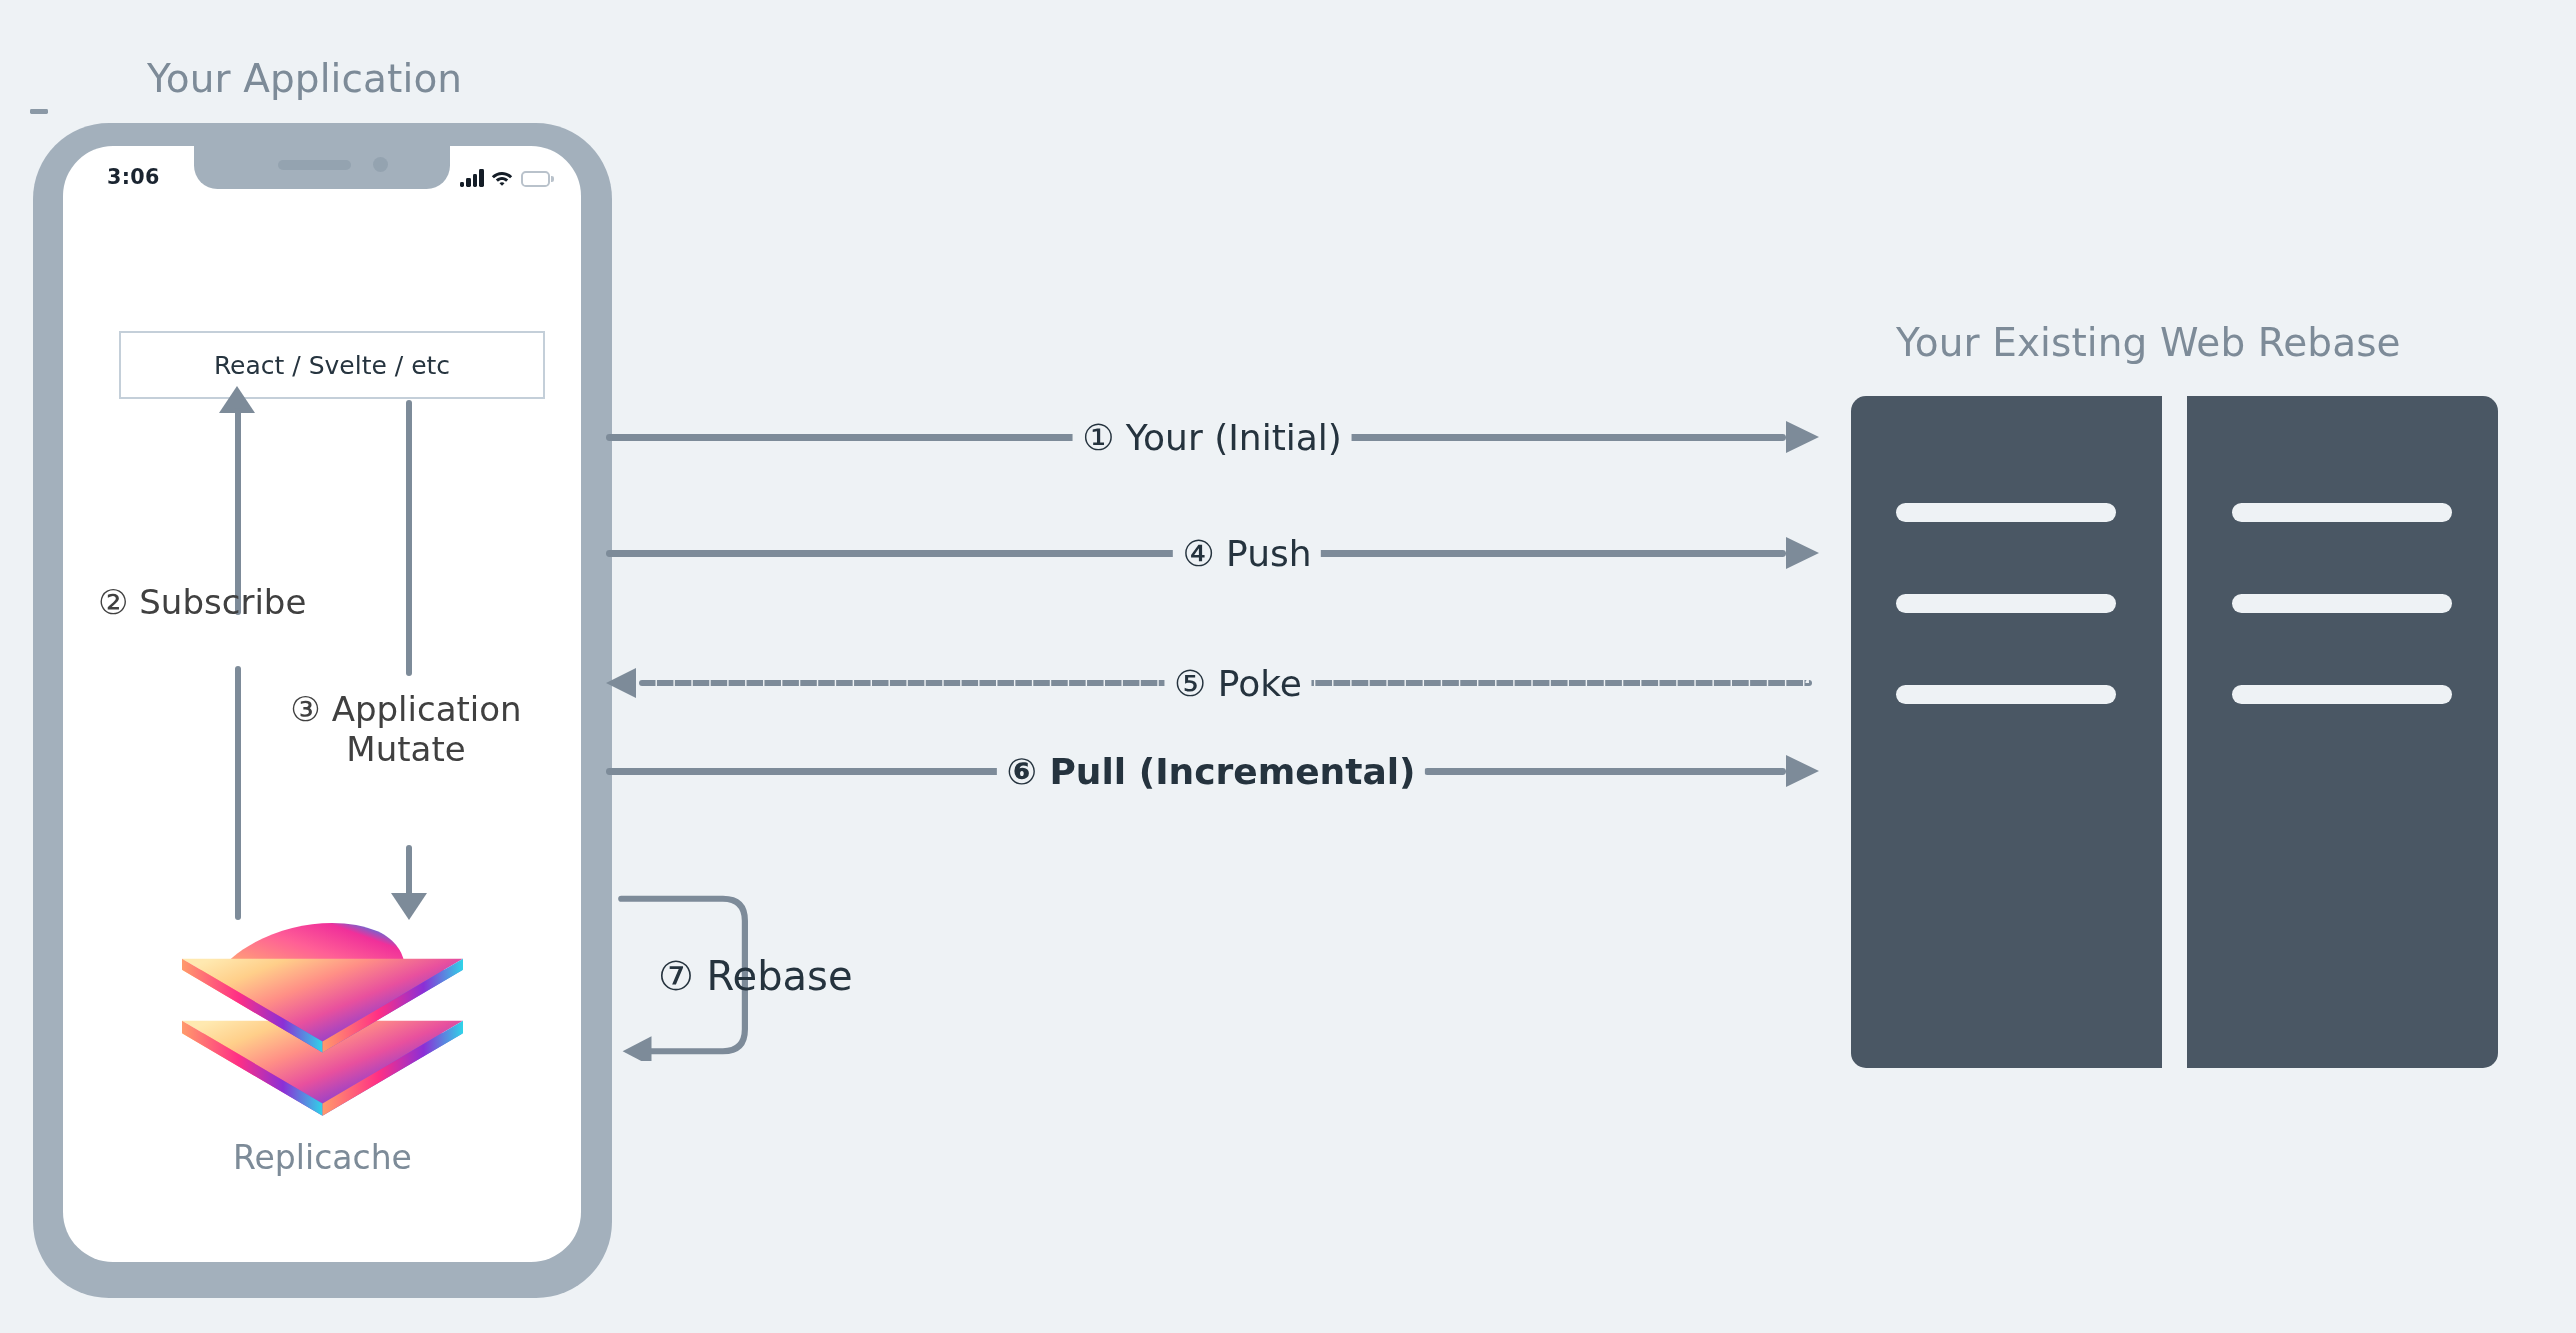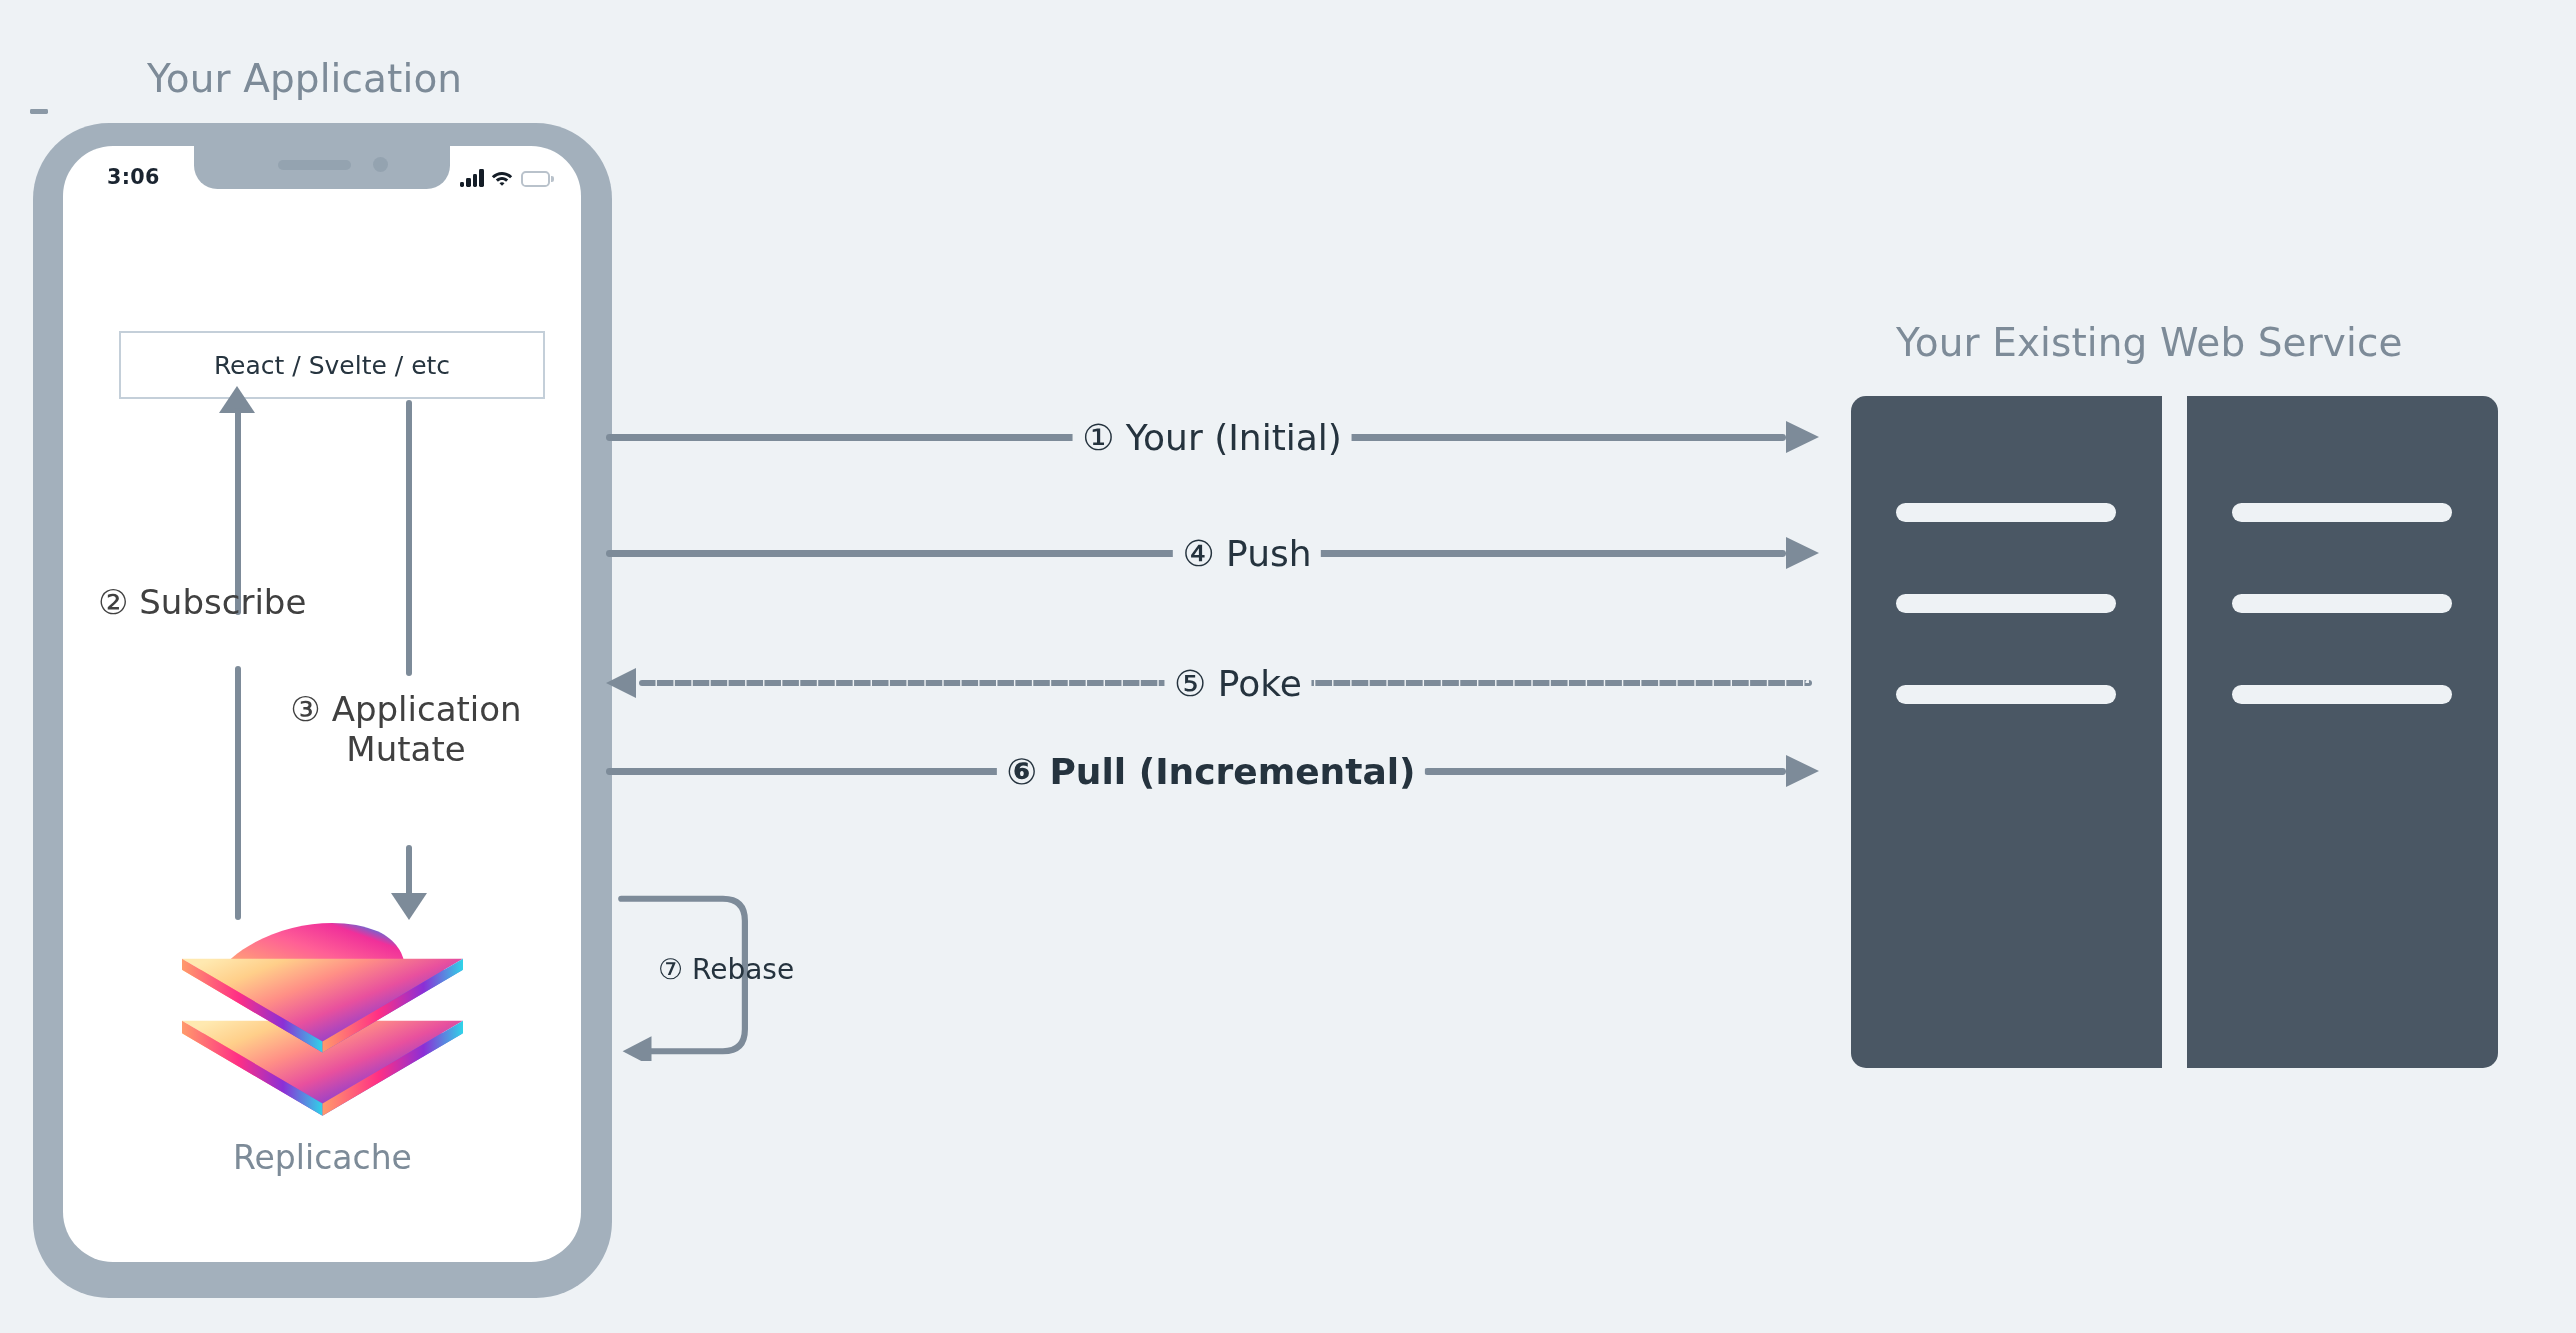--- a/index.html
+++ b/index.html
@@ -213,21 +213,21 @@
   #row-pull-initial      { top: 437px; }
   #row-push              { top: 553px; }
   #row-poke              { top: 683px; }
   #row-pull-incremental  { top: 771px; font-weight: bold; }
 
   
   #rebase-loop { left: 613px; top: 889px; width: 158px; height: 172px; }
   #rebase-label {
     left: 658px; top: 953px;
     color: #25333e;
-    font-size: 28px;
+    font-size: 40px;
     white-space: nowrap;
   }
 
   
   #server-group { left: 1851px; top: 396px; width: 648px; height: 672px; }
   .server-rack {
     position: absolute; top: 0;
     width: 311px; height: 672px;
     background: #4a5764;
   }
@@ -243,21 +243,21 @@
   .server-slot.s2 { top: 198px; }
   .server-slot.s3 { top: 289px; }
 </style>
 </head>
 <body>
 
 <div class="stage">
 
   <div class="abs section-title" id="app-title">Your Application</div>
 
-  <div class="abs section-title" id="service-title">Your Existing Web Service</div>
+  <div class="abs section-title" id="service-title">Your Existing Web Rebase</div>
 
   <div class="abs" id="corner-dash"></div>
 
   <div class="abs" id="phone-frame"></div>
   <div class="abs" id="phone-screen"></div>
   <div class="abs" id="notch-ear-left"></div>
   <div class="abs" id="notch-ear-right"></div>
   <div class="abs" id="phone-notch"></div>
   <div class="abs" id="notch-speaker"></div>
   <div class="abs" id="notch-camera"></div>

